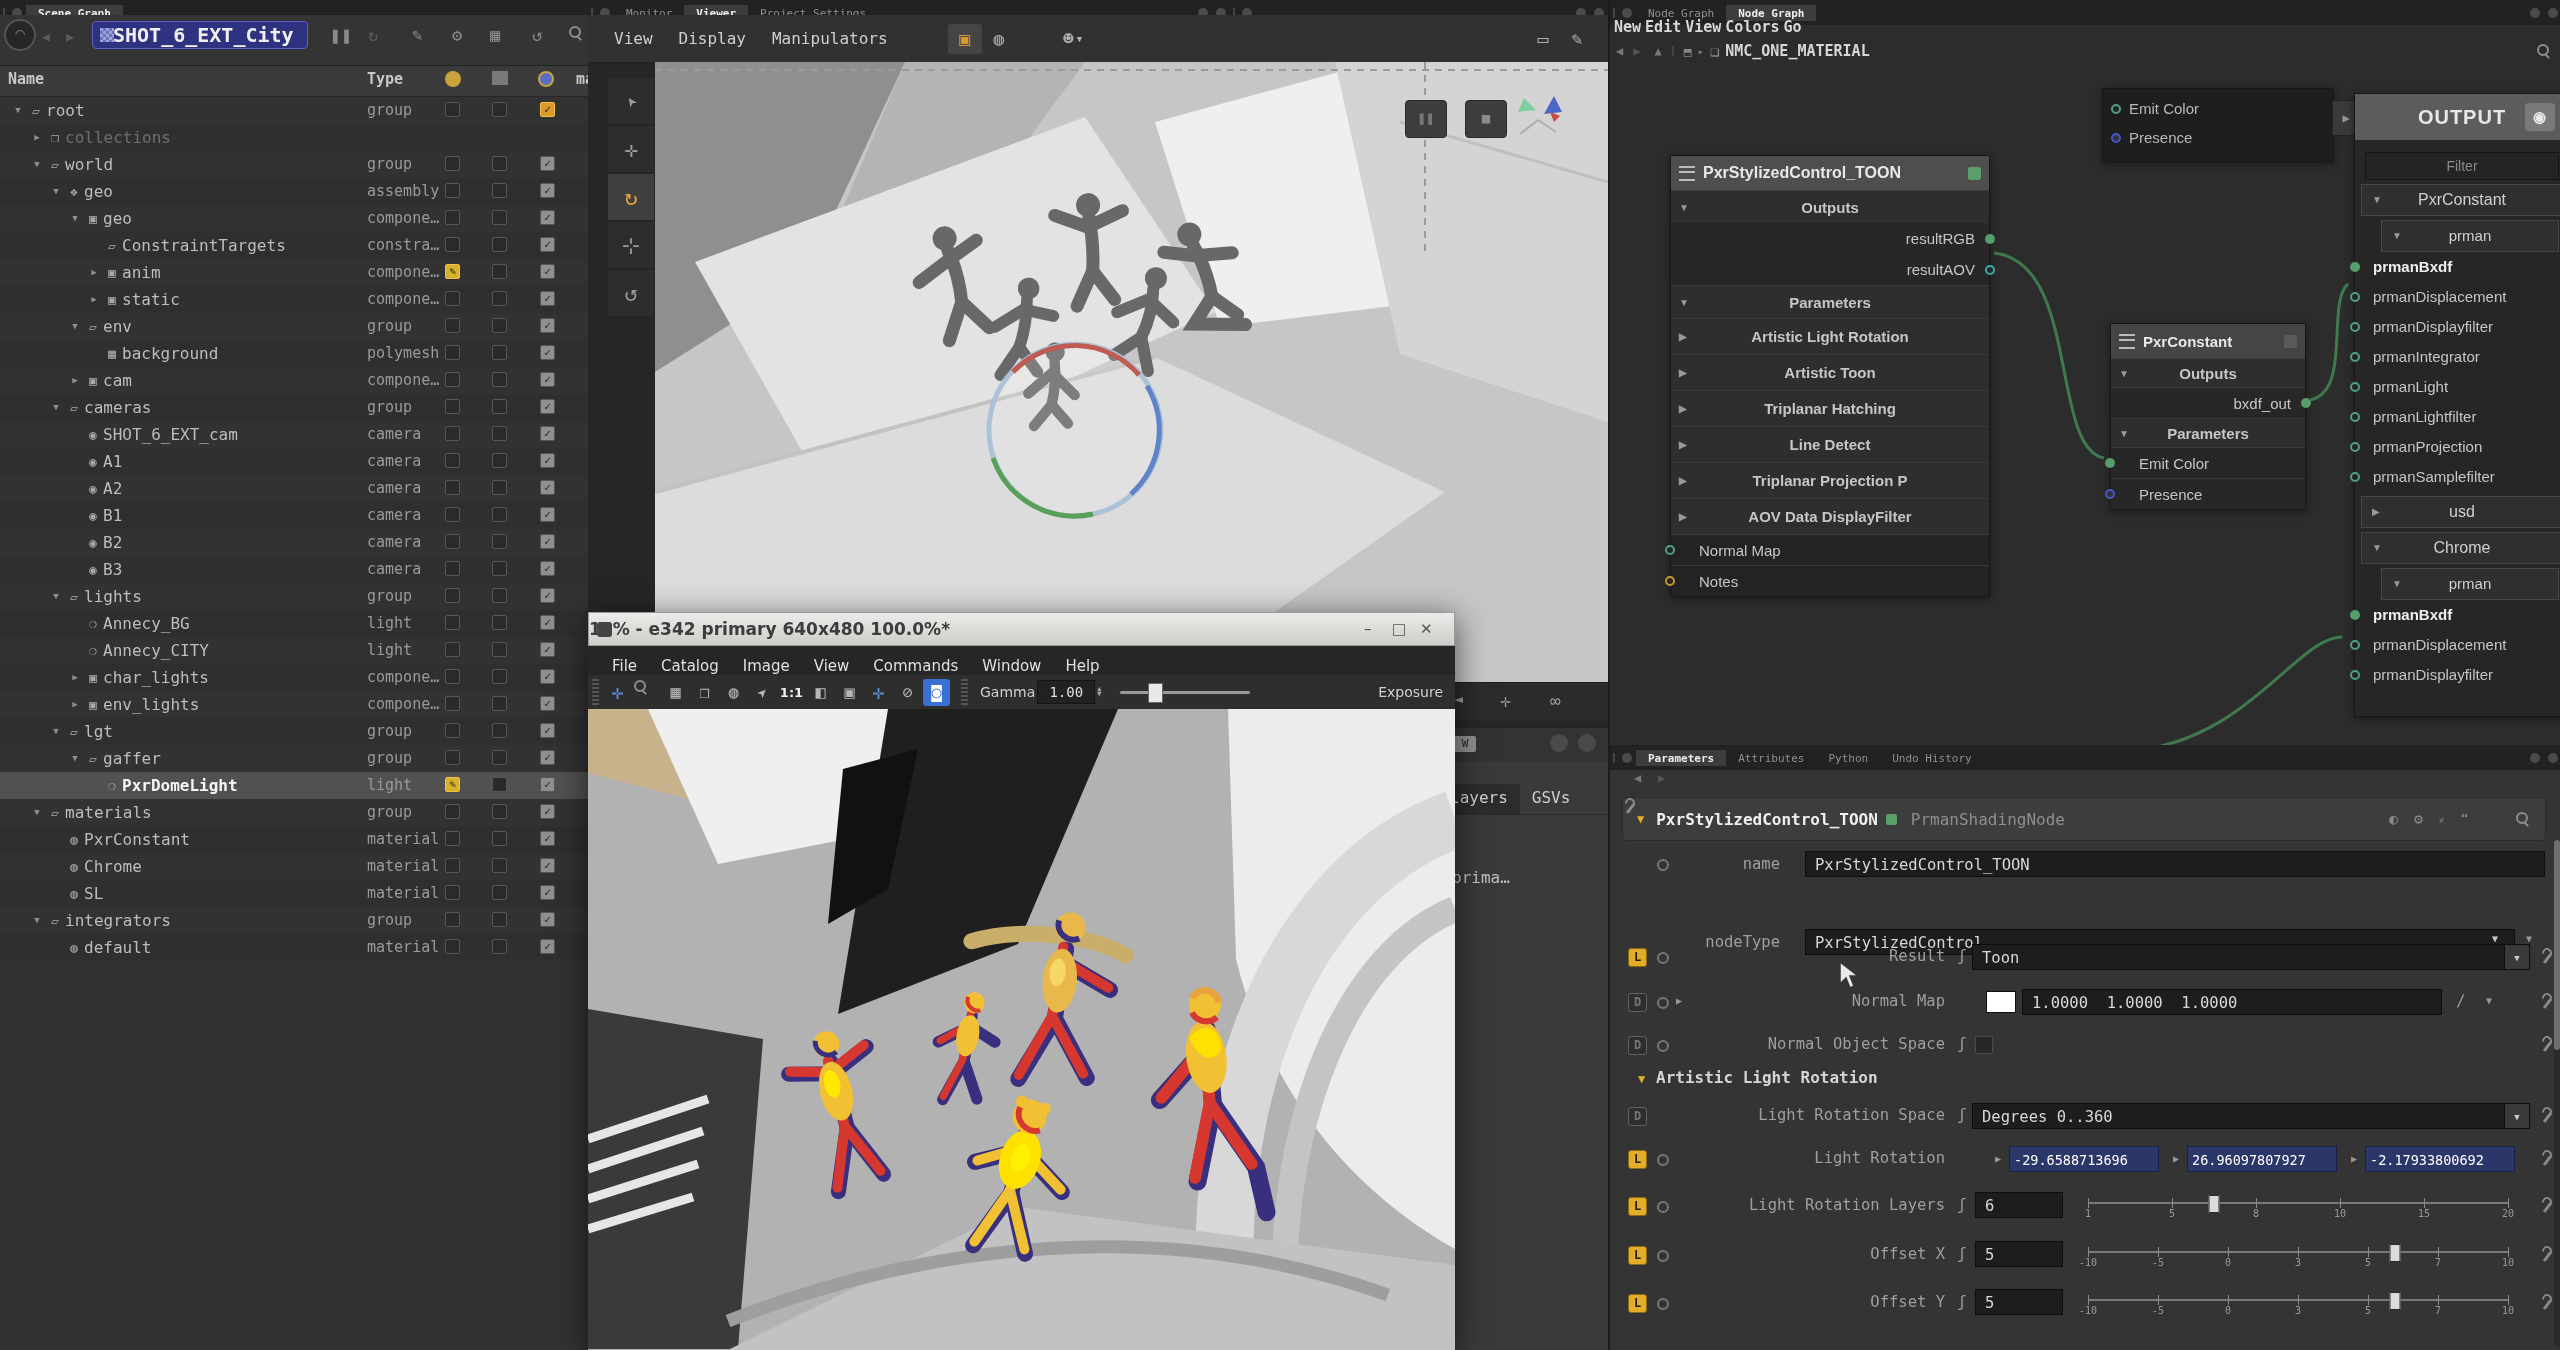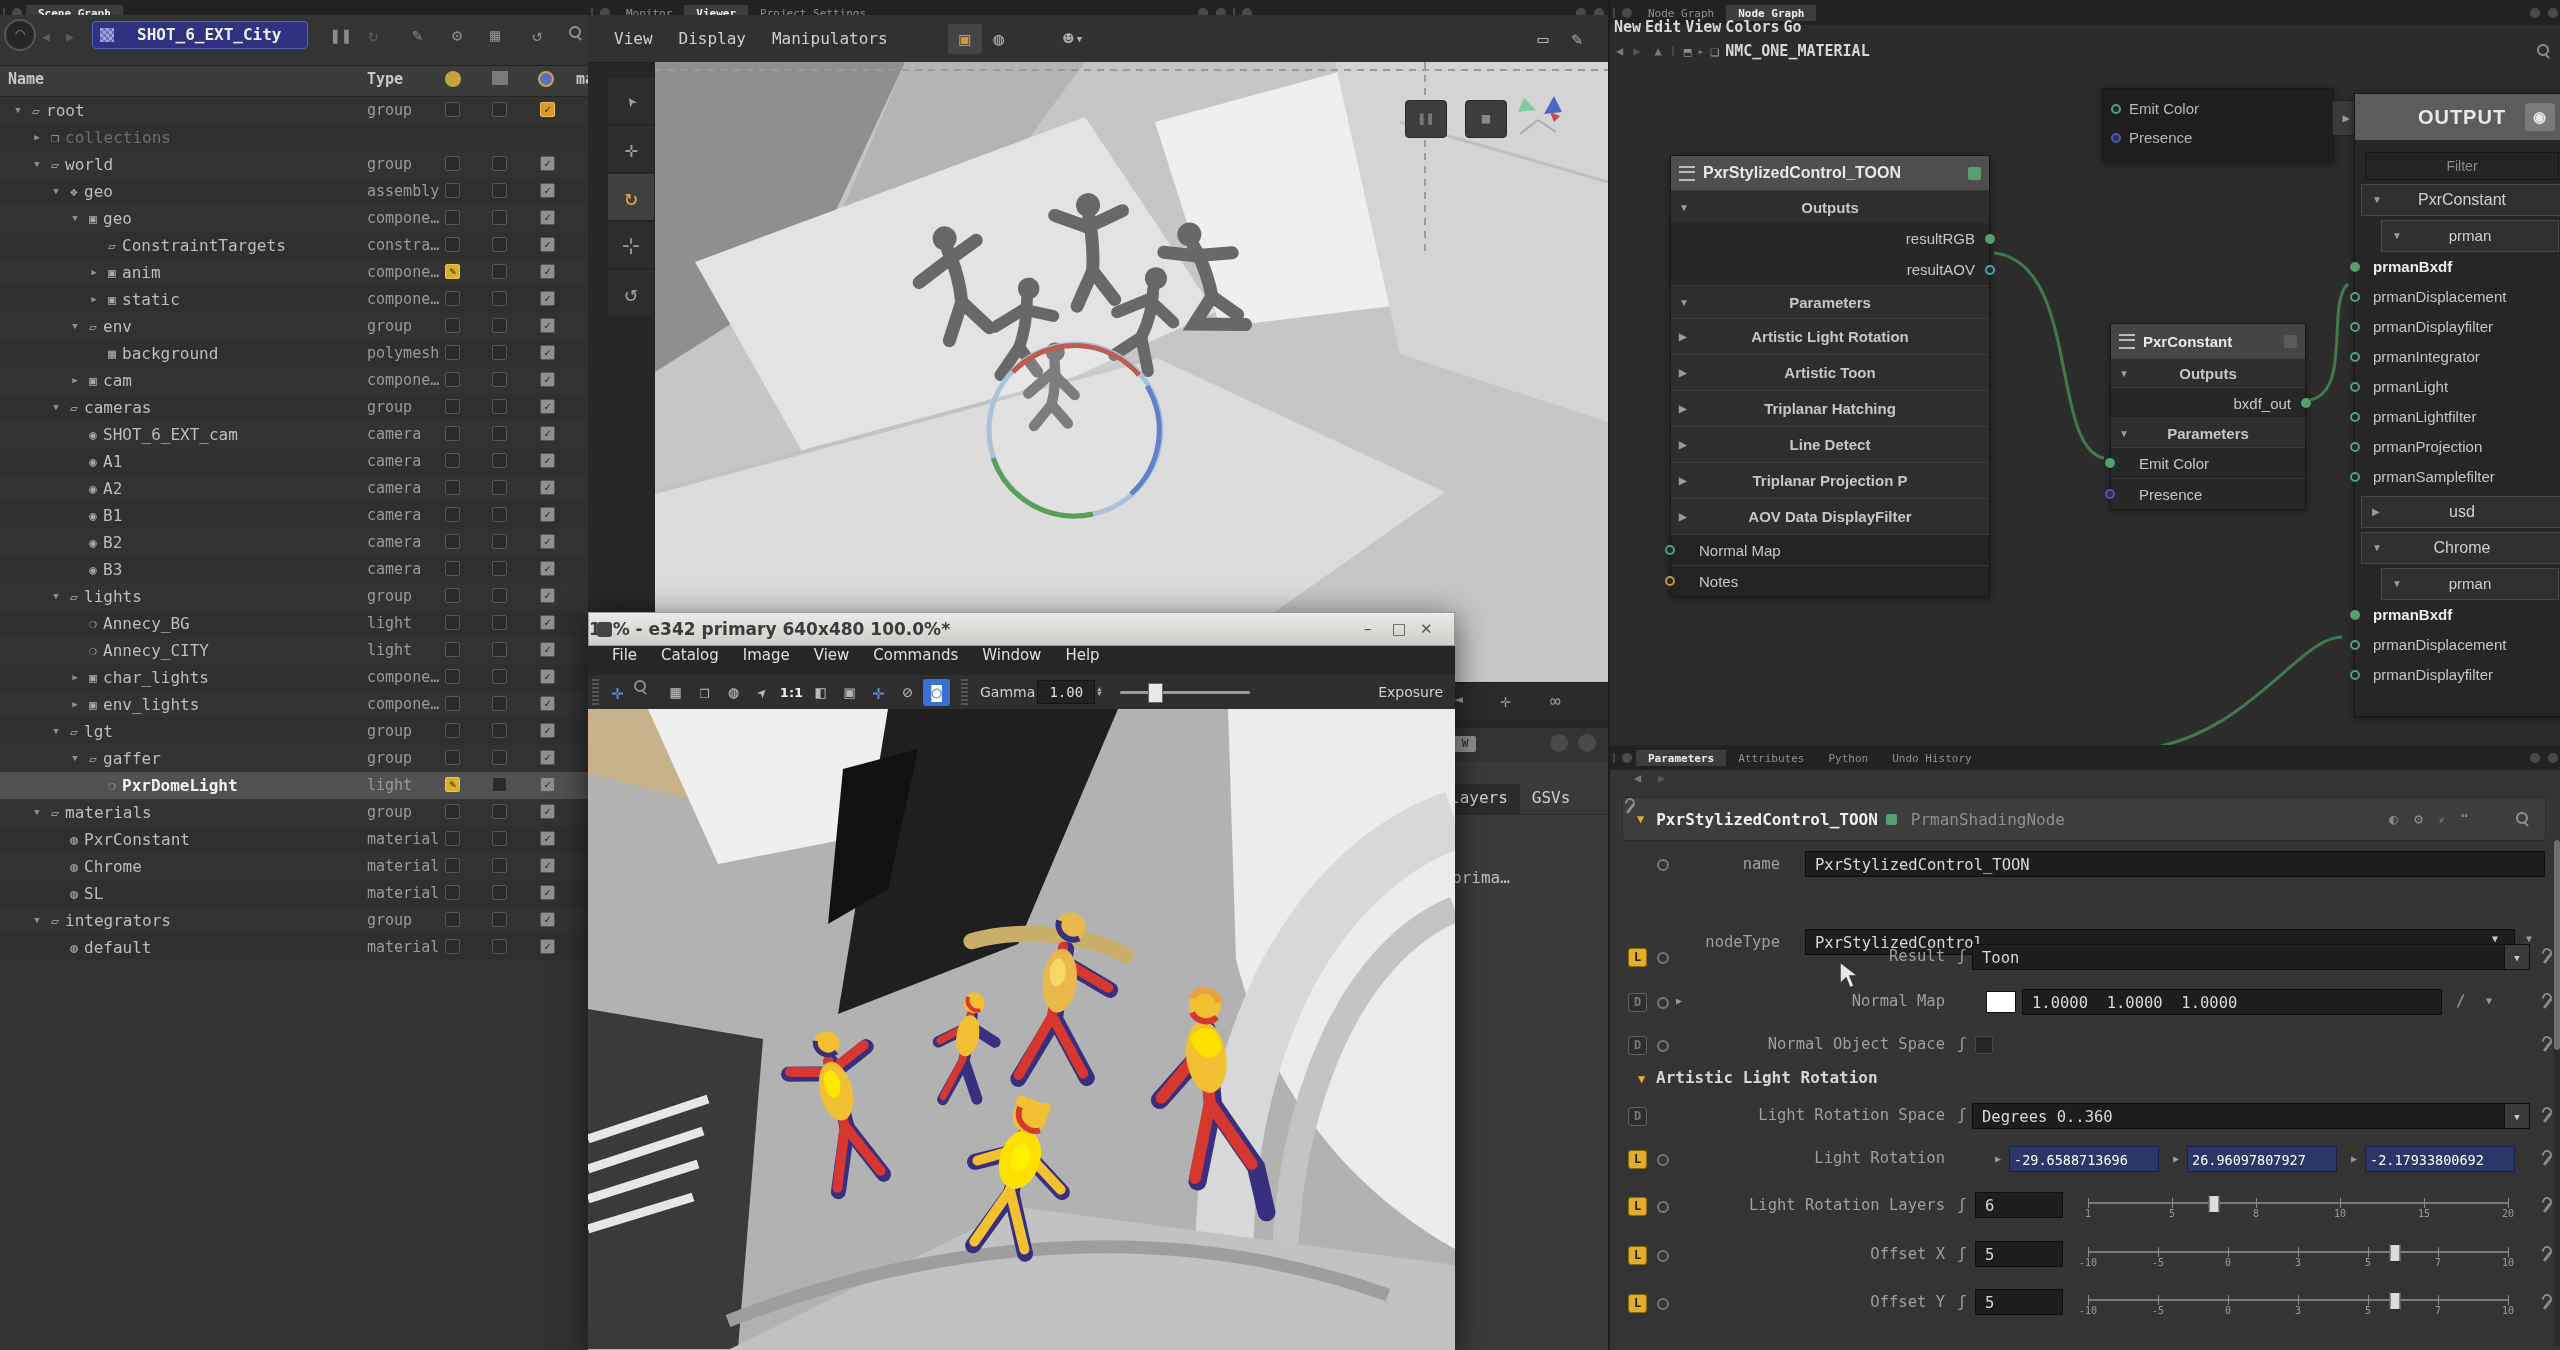--- a/index.html
+++ b/index.html
@@ -14,21 +14,21 @@
   .pcirc{width:10px;height:10px;border-radius:50%;background:#4a4a4a;margin:0 4px;flex:0 0 auto}
   .pbar{width:2px;height:10px;background:#454545;margin:0 3px}
   .spacer{flex:1}
   
   #sg{left:0;top:0;width:588px;height:1350px;background:#323232;border-right:2px solid #1c1c1c}
   #sg-toolbar{position:absolute;left:0;top:15px;width:100%;height:50px;background:#343434;border-bottom:1px solid #222}
   .klogo{position:absolute;left:4px;top:4px;width:28px;height:28px;border-radius:50%;border:2px solid #555;
     color:#777;text-align:center;line-height:26px;font-size:16px;background:#262626}
   .navarr{position:absolute;top:14px;color:#5c5c5c;font-size:13px}
   #shot-btn{position:absolute;left:92px;top:6px;width:216px;height:28px;background:#2f3280;border:1px solid #5a5ec8;
-    border-radius:4px;color:#f0f0f0;font-size:16px;font-weight:bold;line-height:26px;padding-left:44px;box-sizing:border-box;white-space:nowrap}
+    border-radius:4px;color:#f0f0f0;font-size:20px;font-weight:bold;line-height:26px;padding-left:20px;box-sizing:border-box;white-space:nowrap}
   #shot-btn .chk{position:absolute;left:7px;top:6px;width:14px;height:14px;background:#9aa4d8;
     background-image:linear-gradient(45deg,#6a74b8 25%,transparent 25%,transparent 75%,#6a74b8 75%),linear-gradient(45deg,#6a74b8 25%,transparent 25%,transparent 75%,#6a74b8 75%);background-size:6px 6px;background-position:0 0,3px 3px}
   .sgtool{position:absolute;top:10px;color:#8a8a8a;font-size:17px}
   .mag{position:relative;display:inline-block;width:16px;height:16px}
   .mag::before{content:"";position:absolute;left:1px;top:1px;width:8px;height:8px;border:2px solid #8f8f8f;border-radius:50%}
   .mag::after{content:"";position:absolute;left:10px;top:10px;width:2px;height:6px;background:#8f8f8f;transform:rotate(-45deg)}
   #sg-header{position:absolute;left:0;top:66px;width:100%;height:30px;background:#3b3b3b;border-bottom:1px solid #262626;font-size:15px;color:#c8c8c8;font-weight:bold}
   #sg-rows{position:absolute;left:0;top:97px;right:0;bottom:0;overflow:hidden}
   .sg-row{position:relative;height:27px;line-height:27px;font-size:16px;display:flex;align-items:center;white-space:nowrap}
   .sg-row.alt{background:#2f2f2f}
@@ -115,21 +115,21 @@
   .wrench::after{content:"";position:absolute;left:2px;top:0;width:6px;height:6px;border:2px solid #8a8a8a;border-radius:50%;border-bottom-color:transparent;transform:rotate(38deg)}
   .pgroup{position:relative;font-size:16px;color:#d6d6d6;font-weight:bold}
   .pgroup .ytri{position:absolute;left:28px;top:7px}
   .pgroup span.gl{position:absolute;left:46px;top:3px}
   #pp-scroll{position:absolute;right:2px;top:95px;bottom:4px;width:6px;background:#2a2a2a}
   #pp-scroll .thumb{position:absolute;left:0;top:0;height:210px;width:6px;background:#6e6e6e;border-radius:3px}
   
   #itw{left:588px;top:612px;width:867px;height:738px;box-shadow:0 6px 30px rgba(0,0,0,.6)}
   #itw-title{position:absolute;left:0;top:0;width:100%;height:34px;background:linear-gradient(#ecebe9,#cfcdc9);border:1px solid #9a9a9a;box-sizing:border-box;font-family:"DejaVu Sans",sans-serif;font-size:17px;font-weight:bold;color:#3c3c3c;line-height:32px}
   #itw-title .wbtn{position:absolute;top:0;width:26px;height:32px;color:#555;font-weight:normal;font-size:15px}
-  #itw-menubar{position:absolute;left:0;top:34px;width:100%;height:29px;background:#262626;border-bottom:1px solid #161616;display:flex;align-items:flex-start;font-family:"DejaVu Sans",sans-serif;font-size:15px;color:#e0e0e0}
+  #itw-menubar{position:absolute;left:0;top:34px;width:100%;height:29px;background:#262626;border-bottom:1px solid #161616;display:flex;align-items:flex-end;font-family:"DejaVu Sans",sans-serif;font-size:15px;color:#e0e0e0}
   #itw-menubar .mi{margin-left:24px}
   #itw-toolbar{position:absolute;left:0;top:63px;width:100%;height:34px;background:#2e2e2e;border-bottom:1px solid #191919;display:flex;align-items:center}
   .grip{width:7px;height:26px;margin:0 4px;background-image:repeating-linear-gradient(#555 0 2px,transparent 2px 4px);flex:0 0 auto}
   .itico{width:27px;height:27px;margin:0 1px;display:flex;align-items:center;justify-content:center;color:#b8b8b8;font-size:17px;border-radius:3px;flex:0 0 auto}
   .itico.blue{color:#5b8dd6}
   .itico.bluebg{background:#3a6fd4;color:#fff}
   .itico.txt{font-size:13px;font-weight:bold;color:#f0f0f0;font-family:"DejaVu Sans",sans-serif}
   #itw-content{position:absolute;left:0;top:97px;width:867px;height:641px;background:#b2b2b2;overflow:hidden}
   .gammabox{width:56px;height:22px;background:#222;border:1px solid #141414;color:#e0e0e0;font-size:14px;line-height:22px;text-align:center;margin:0 2px}
   .spin{display:flex;flex-direction:column;font-size:7px;color:#aaa;line-height:5px;margin-right:8px}

